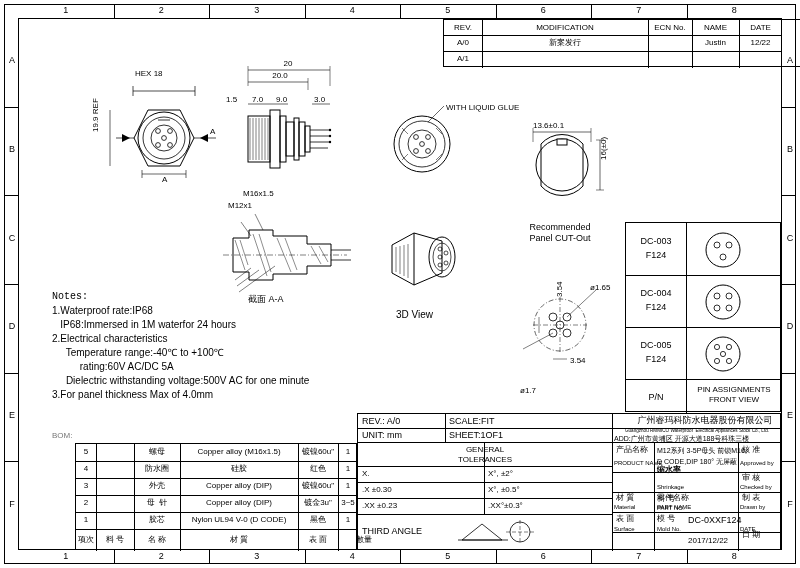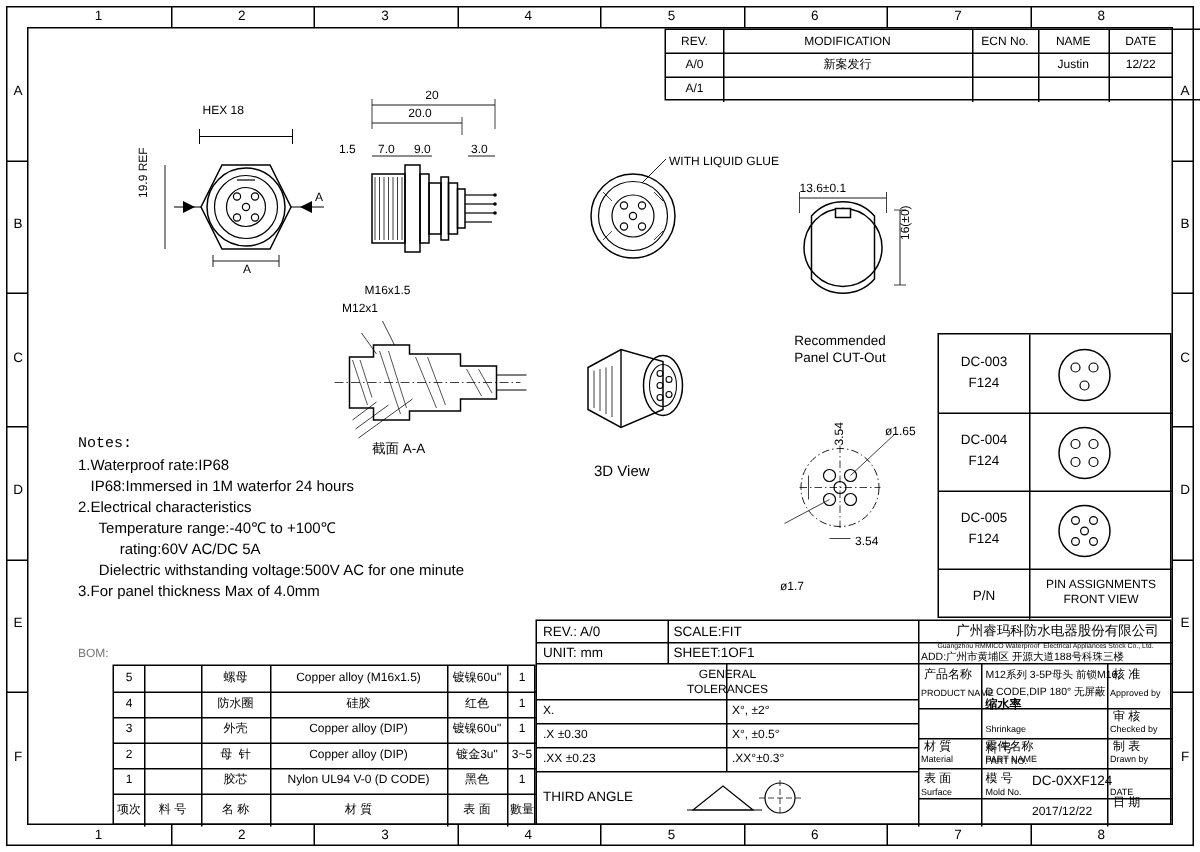--- a/index.html
+++ b/index.html
@@ -400,21 +400,21 @@
     <div class="txt c" style="left:58px;top:72px;width:46px;">胶芯</div>
     <div class="txt c" style="left:104px;top:72px;width:118px;">Nylon UL94 V-0 (D CODE)</div>
     <div class="txt c" style="left:222px;top:72px;width:40px;">黑色</div>
     <div class="txt c" style="left:262px;top:72px;width:20px;">1</div>
 
     <div class="txt c" style="left:0;top:92px;width:20px;">项次</div>
     <div class="txt c" style="left:20px;top:92px;width:38px;">料 号</div>
     <div class="txt c" style="left:58px;top:92px;width:46px;">名 称</div>
     <div class="txt c" style="left:104px;top:92px;width:118px;">材 質</div>
     <div class="txt c" style="left:222px;top:92px;width:40px;">表 面</div>
-    <div class="txt c" style="left:262px;top:92px;width:20px;">數量</div>
+    <div class="txt c" style="left:262px;top:92px;width:20px;padding-left:16px;">數量</div>
   </div>
 
   <div class="cell" style="left:357px;top:413px;width:424px;height:137px;">
 
     <div class="abs ln h" style="left:0;top:14px;width:424px;"></div>
     <div class="abs ln h" style="left:0;top:28px;width:424px;"></div>
     <div class="abs ln v" style="left:87px;top:0;height:28px;"></div>
     <div class="abs ln v" style="left:254px;top:0;height:137px;"></div>
 
     <div class="txt" style="left:4px;top:3px;font-size:9px;">REV.: A/0</div>

